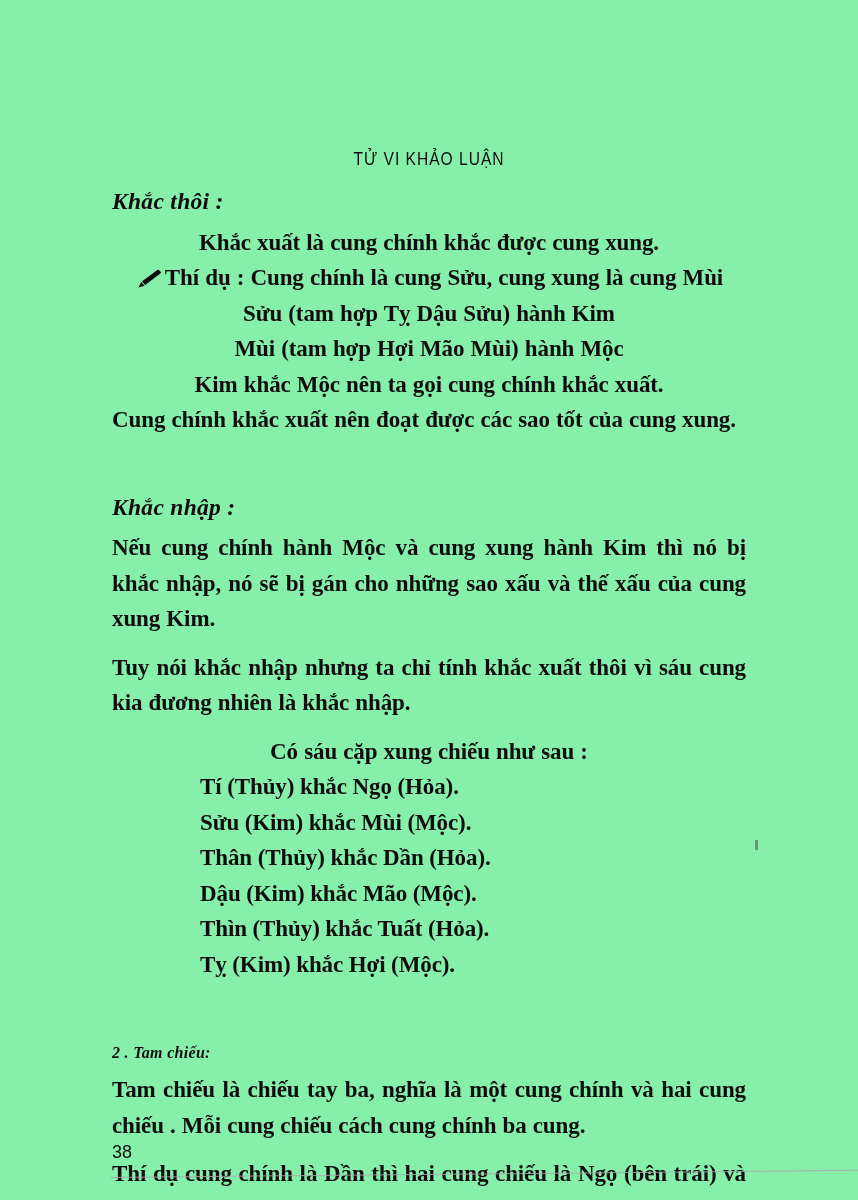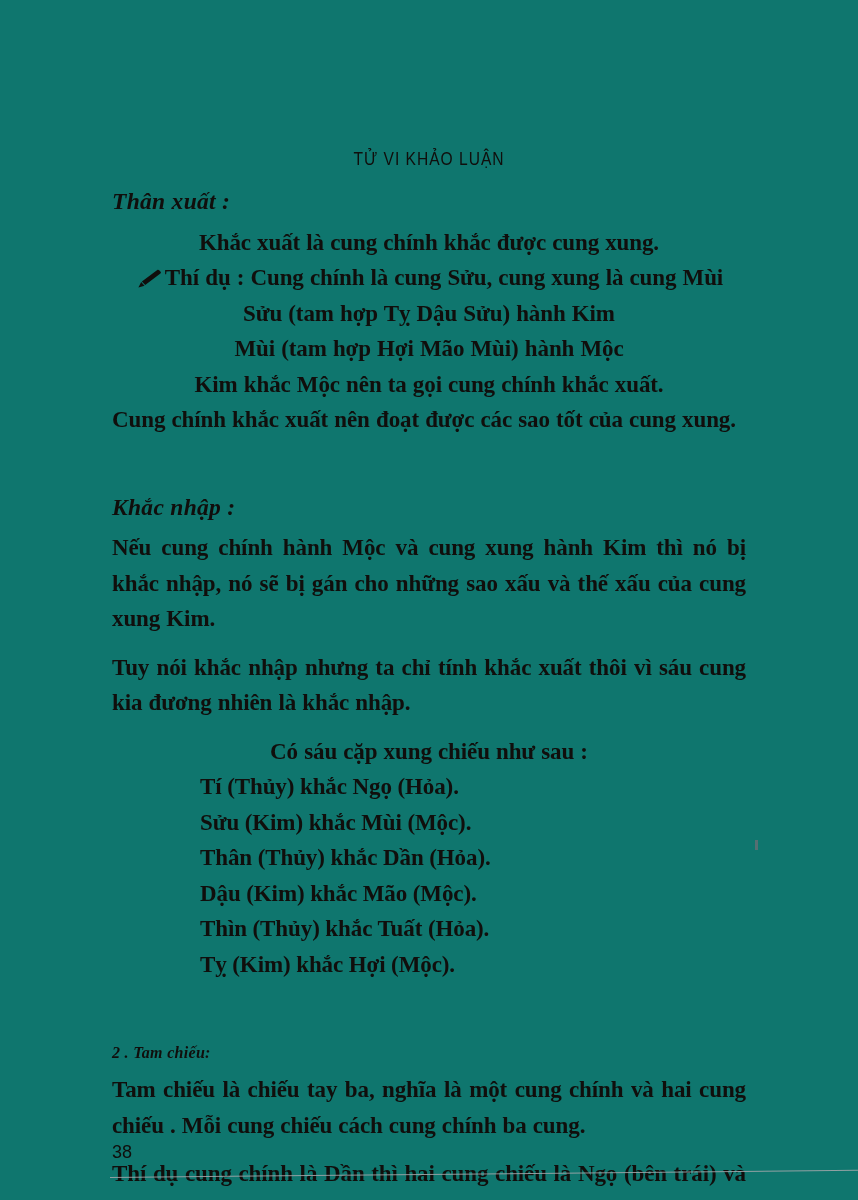--- a/index.html
+++ b/index.html
@@ -4,21 +4,21 @@
 <style>
   html, body {
     margin: 0;
     padding: 0;
     background: #ffffff;
   }
   .page {
     position: relative;
     width: 858px;
     height: 1200px;
-    background: #0f766e;
+    background: #86efac;
     overflow: hidden;
     font-family: "Liberation Serif", "DejaVu Serif", serif;
     color: #100e0c;
   }
 
   
   .running-head {
     position: absolute;
     top: 148px;
     left: 0;
@@ -125,21 +125,21 @@
 </style>
 </head>
 <body>
 
 <div class="page">
 
   <div class="running-head">TỬ VI KHẢO LUẬN</div>
 
   <div class="column">
 
-    <p class="sec-heading">Thân xuất :</p>
+    <p class="sec-heading">Khắc thôi :</p>
 
     <p class="para nojust">Khắc xuất là cung chính khắc được cung xung.</p>
 
     <p class="para nojust">
       <span class="pencil-icon">
         <svg viewBox="0 0 26 19" width="26" height="19" xmlns="http://www.w3.org/2000/svg">
           <g fill="#100e0c">
             <path d="M24.2 1.3 L25.6 2.8 C26.1 3.3 26.0 4.1 25.4 4.6 L10.2 16.0 L6.9 12.4 L22.3 1.0 C22.9 0.6 23.7 0.8 24.2 1.3 Z"></path>
             <path d="M6.2 13.1 L9.5 16.7 L3.4 18.6 Z"></path>
           </g>

